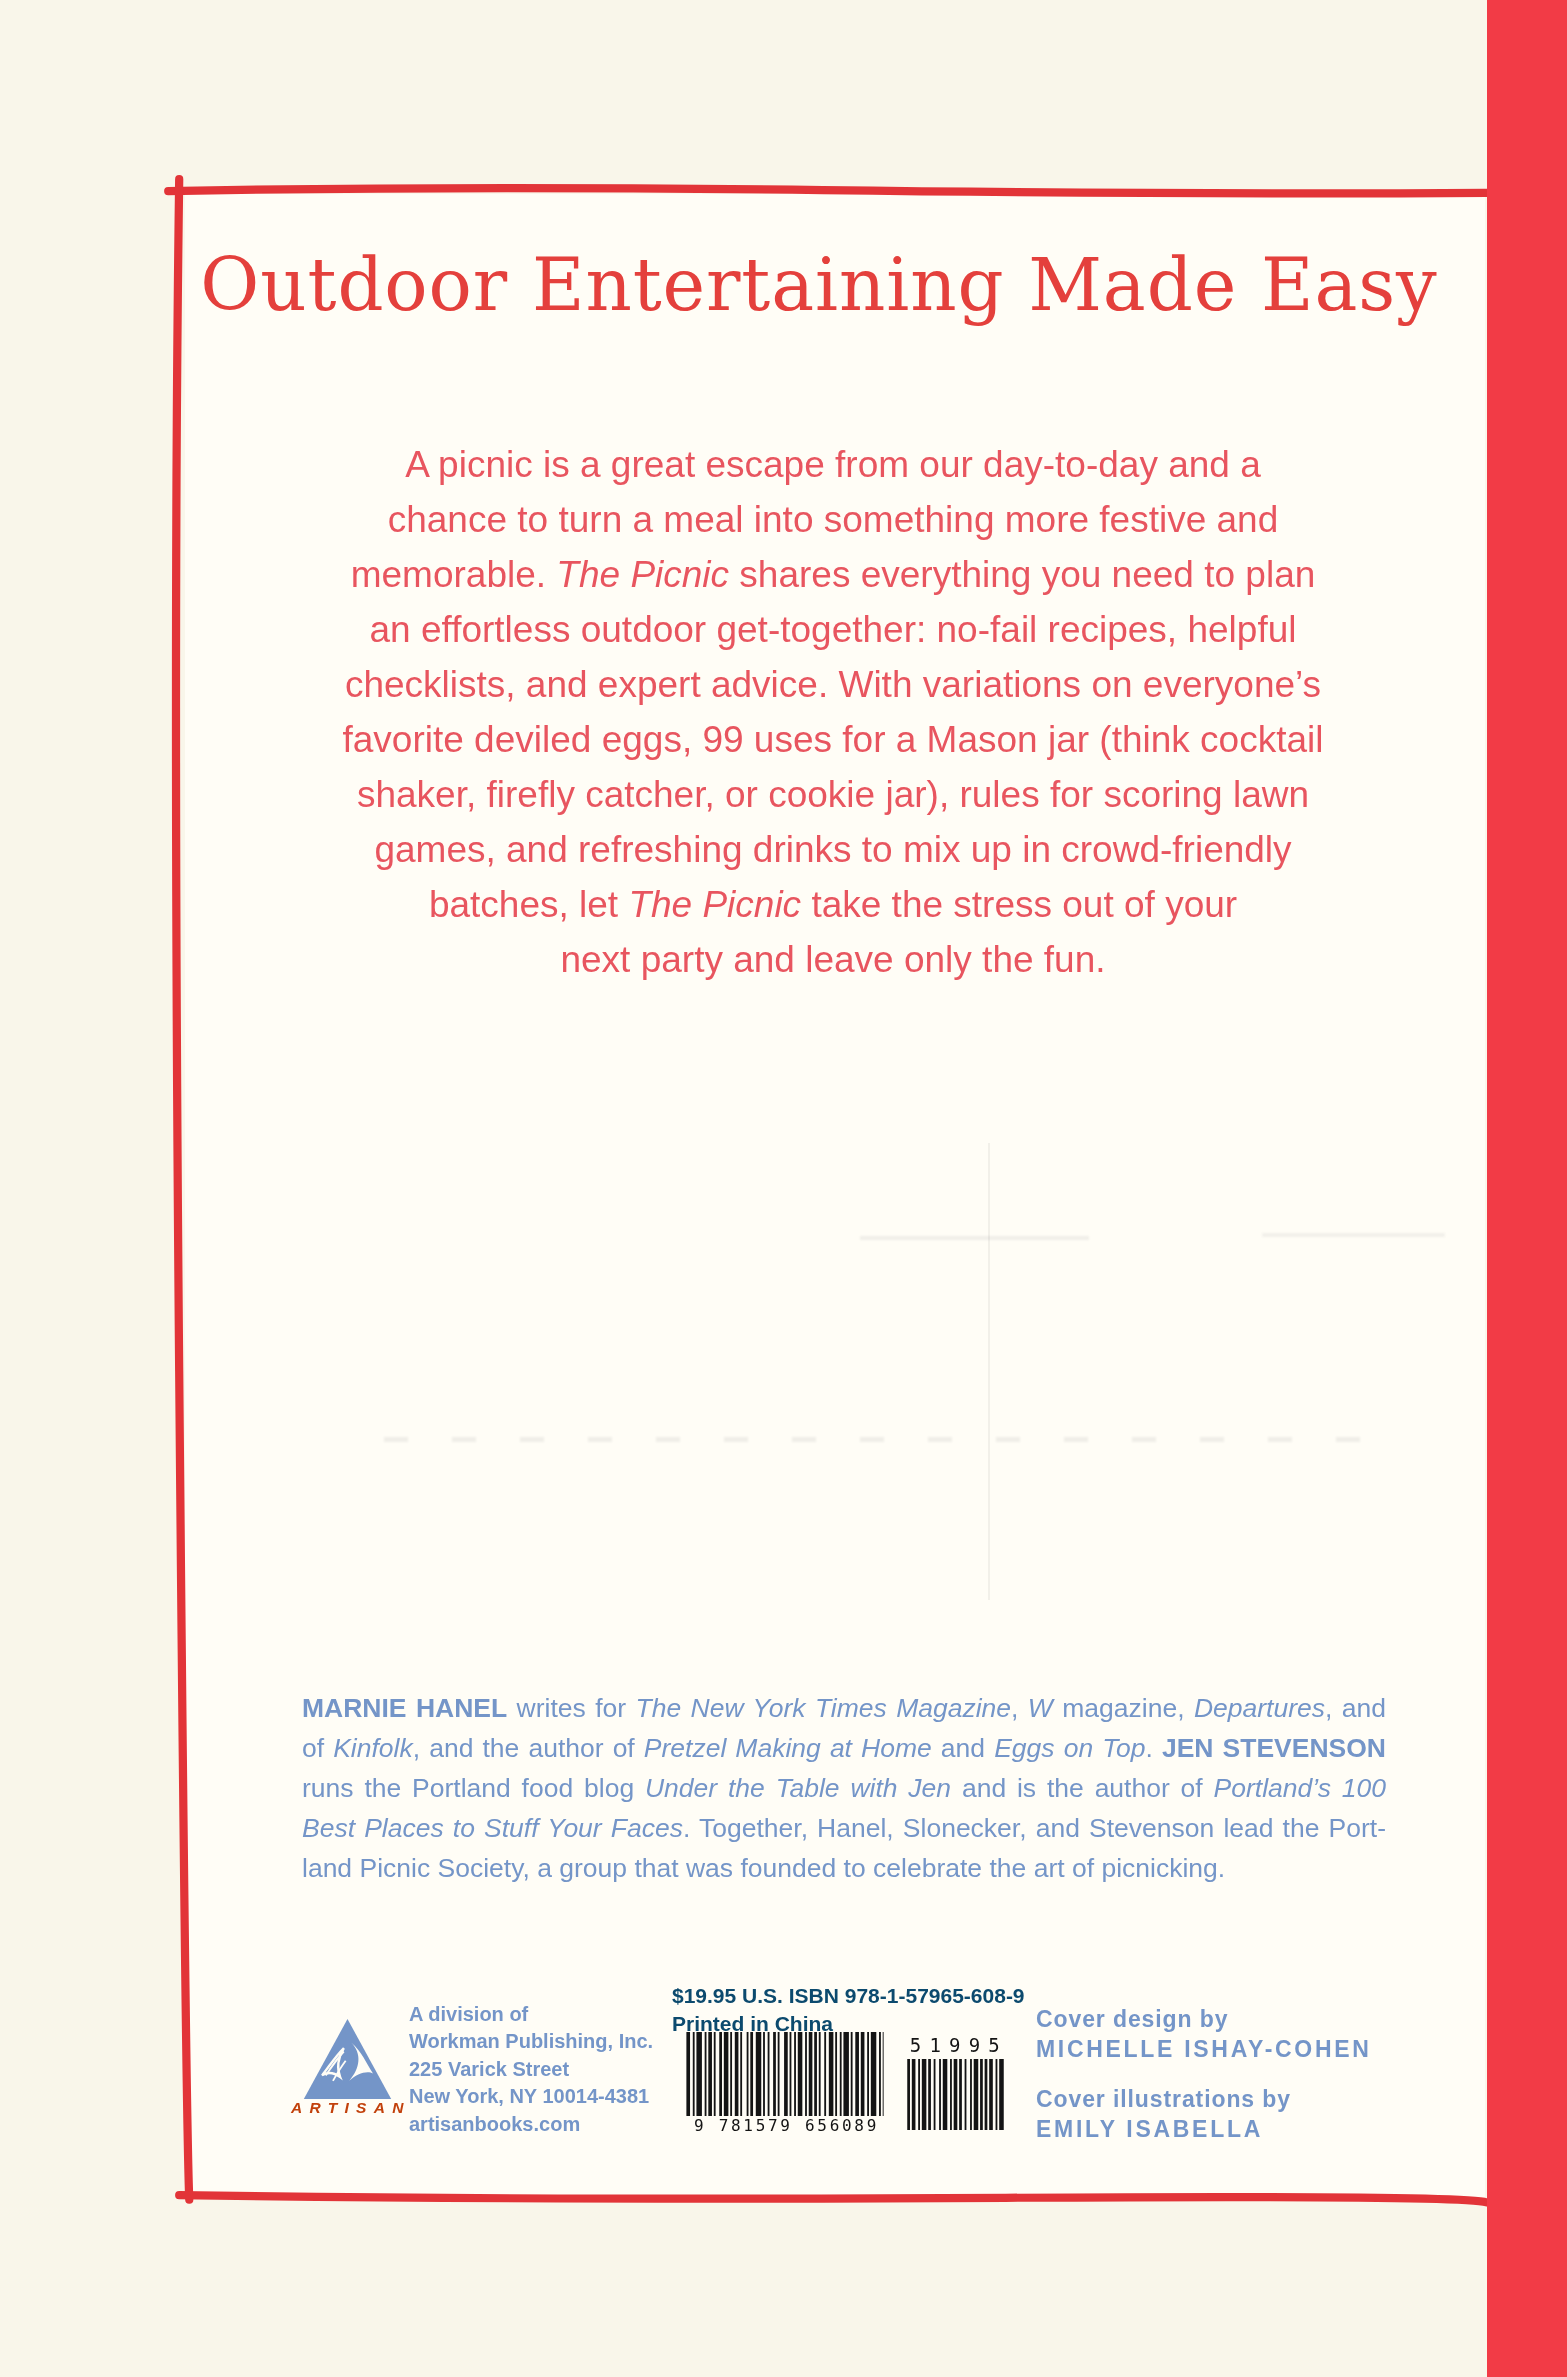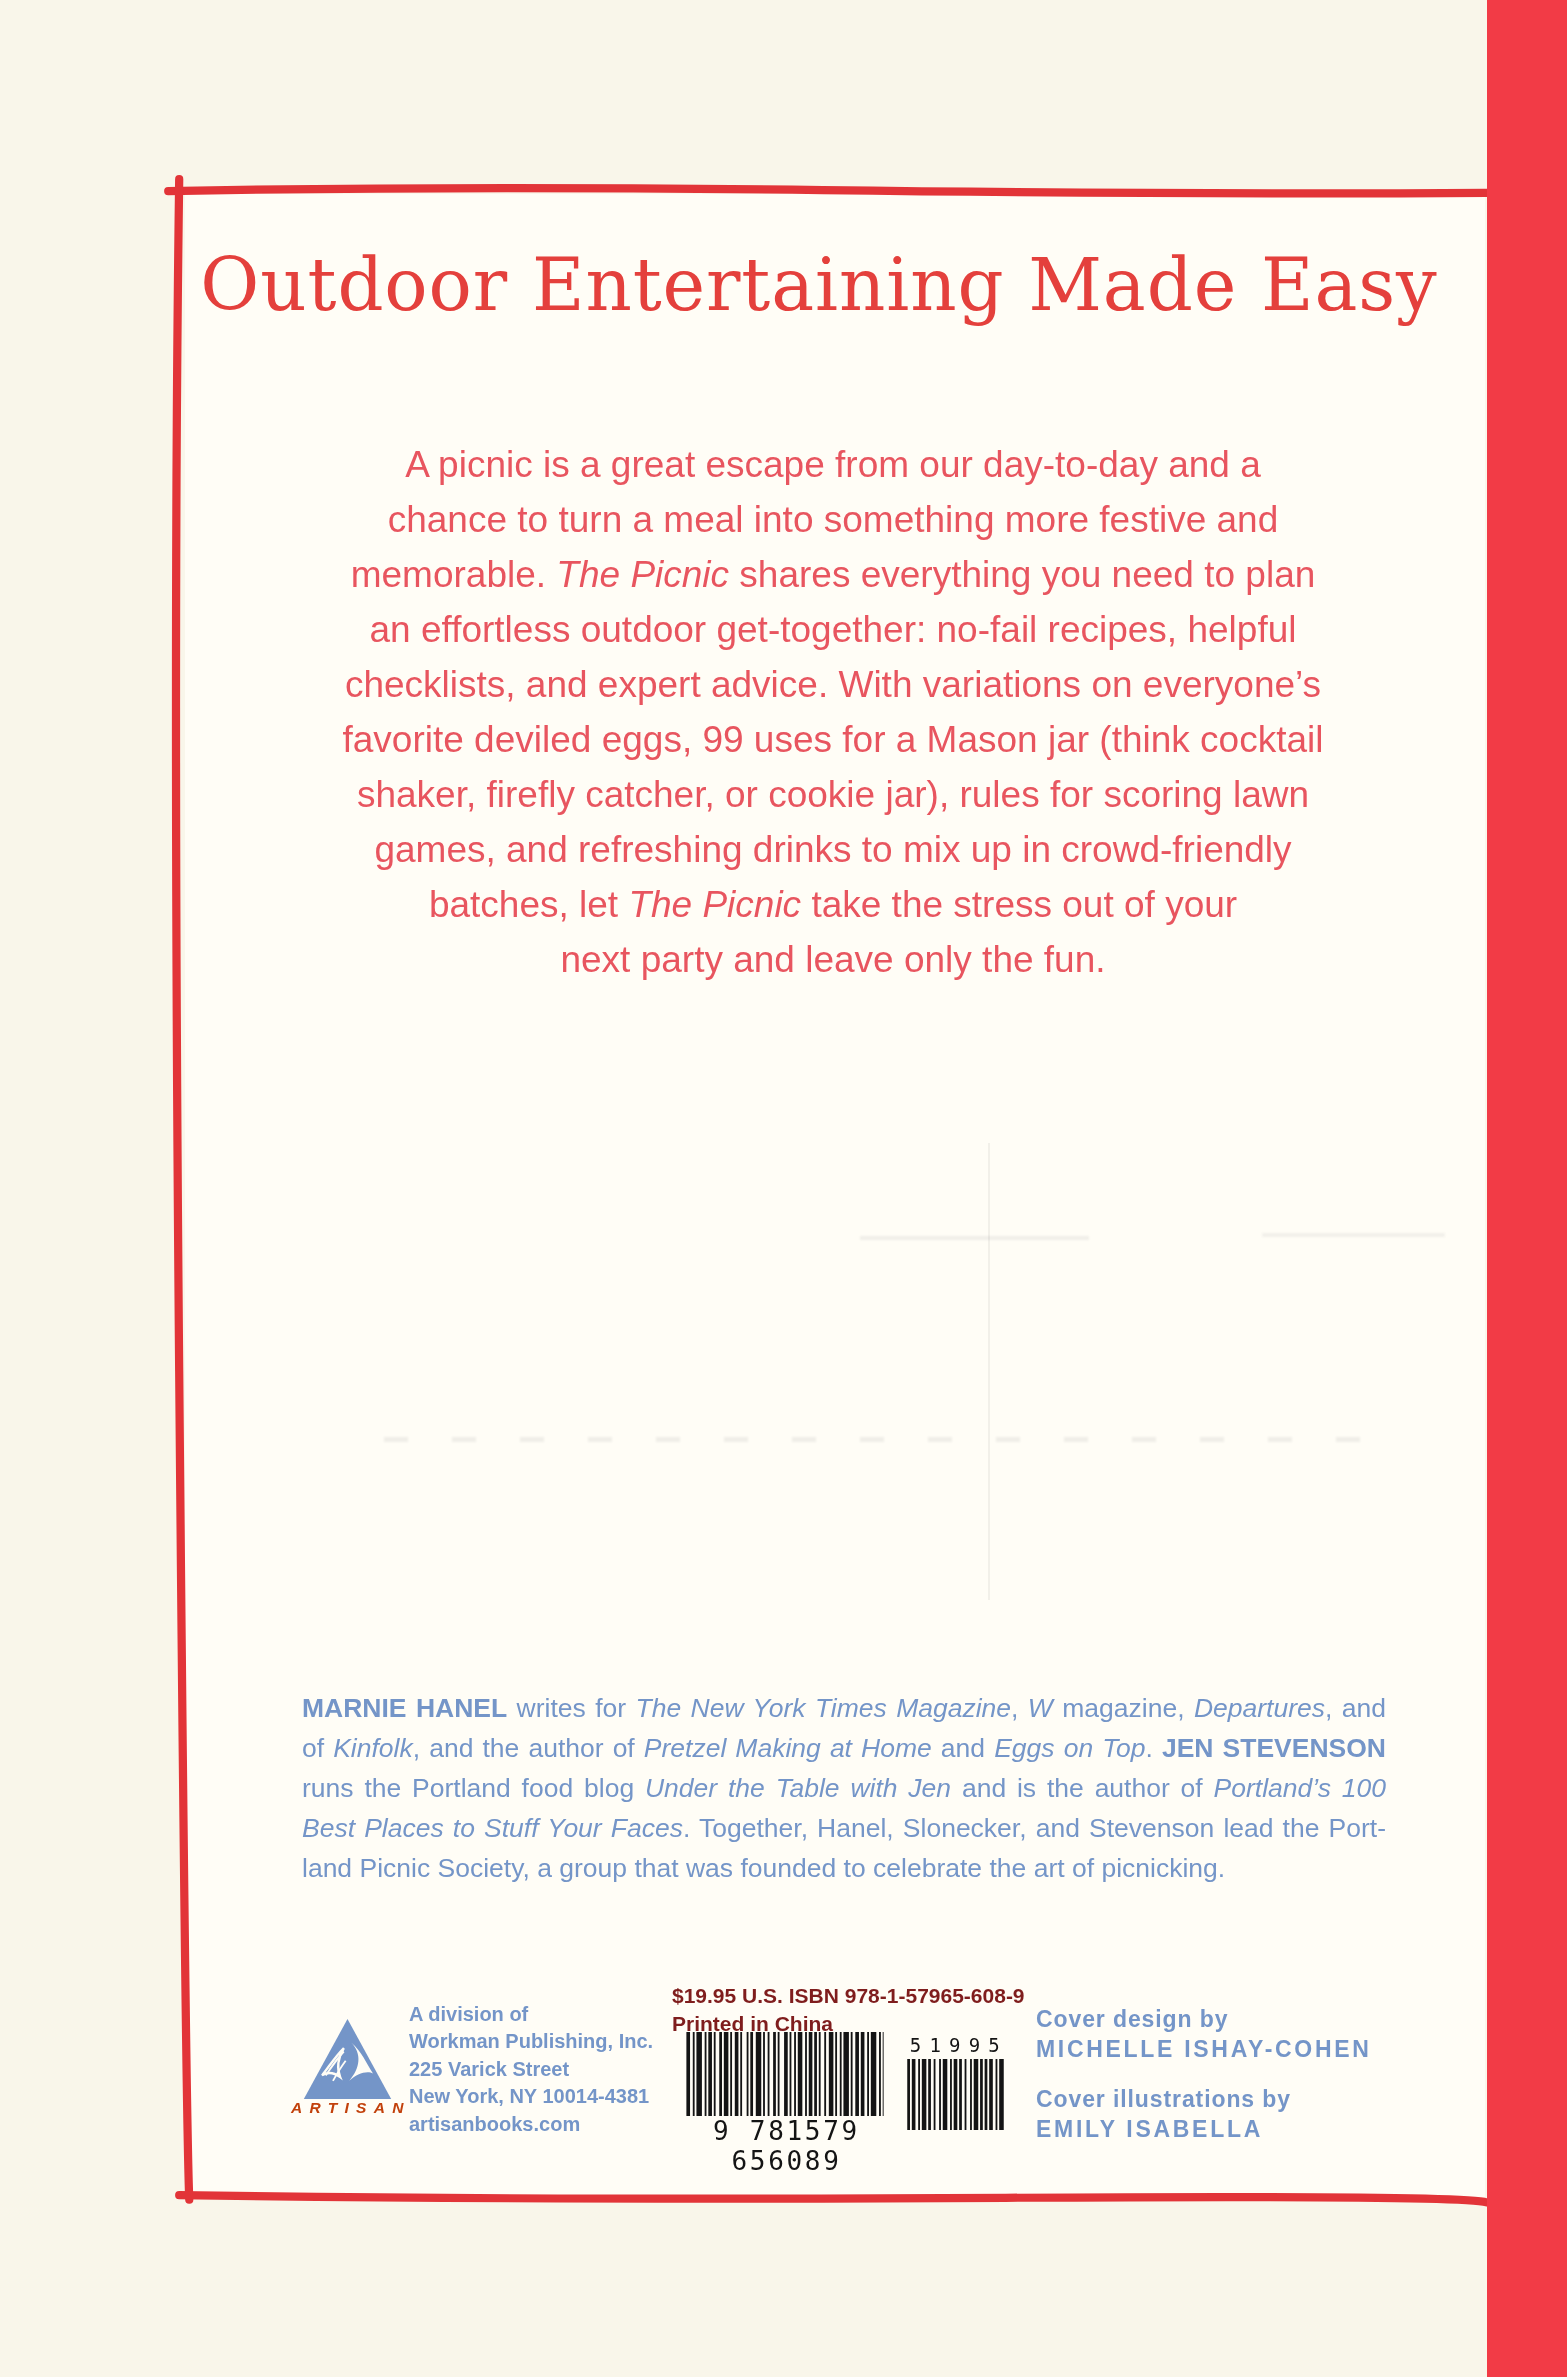--- a/index.html
+++ b/index.html
@@ -37,24 +37,24 @@
   .ghost-vline{position:absolute;left:988px;top:1143px;width:1.8px;height:457px;
        background:rgba(0,0,0,.05);}
 
   
   .artisan-logo{position:absolute;left:302px;top:2017px;width:91px;height:84px;}
   .artisan-wordmark{position:absolute;left:291px;top:2099px;width:119px;text-align:center;
        font-size:15.5px;font-weight:700;letter-spacing:7.3px;color:#c2410c;font-style:italic;}
   .address{position:absolute;left:409px;top:2001px;font-size:20px;font-weight:700;
        line-height:27.4px;color:#7495c8;}
   .price-block{position:absolute;left:672px;top:1982px;font-size:21px;line-height:28px;
-       font-weight:700;color:#7f1d1d;}
+       font-weight:700;color:#0c4a6e;}
   .barcode-main{position:absolute;left:686px;top:2032px;}
   .barcode-digits{position:absolute;left:677px;top:2116px;width:219px;text-align:center;
-       font-family:"DejaVu Sans Mono",monospace;font-size:26px;letter-spacing:2.7px;color:#141414;}
+       font-family:"DejaVu Sans Mono",monospace;font-size:16px;letter-spacing:2.7px;color:#141414;}
   .addon-digits{position:absolute;left:907px;top:2034px;width:101px;text-align:right;
        font-family:"DejaVu Sans Mono",monospace;font-size:19px;letter-spacing:8.2px;color:#141414;}
   .barcode-addon{position:absolute;left:907px;top:2059px;}
   .credits{position:absolute;left:1036px;top:2004px;color:#7495c8;}
   .credit-label{font-size:23px;font-weight:700;letter-spacing:0.9px;line-height:30px;}
   .credit-name{font-size:23px;font-weight:700;letter-spacing:2.7px;line-height:30px;}
   .credit-gap{height:20px;}
 </style>
 </head>
 <body>

